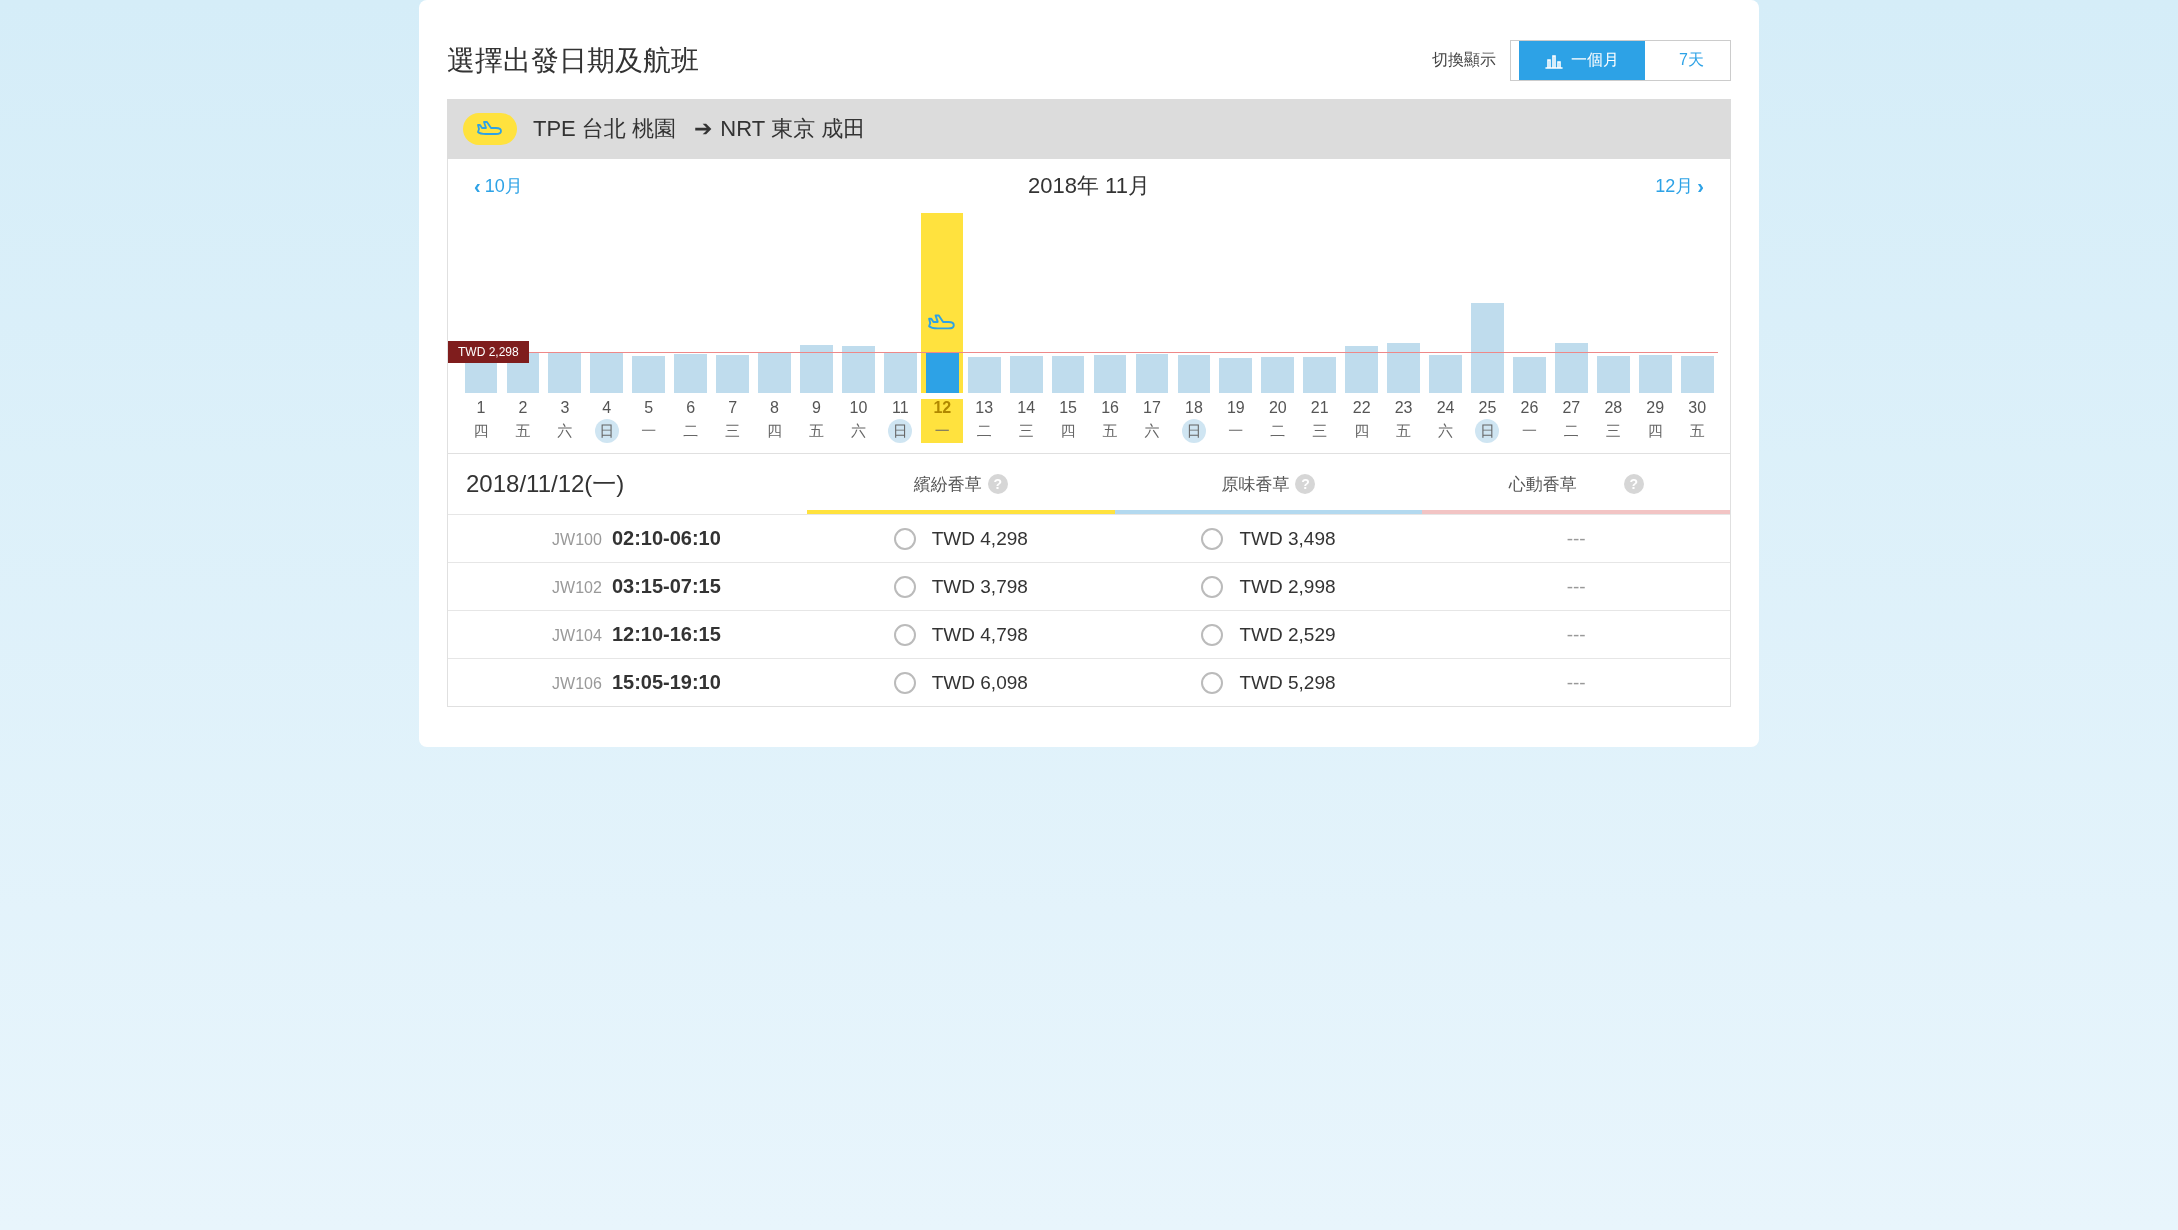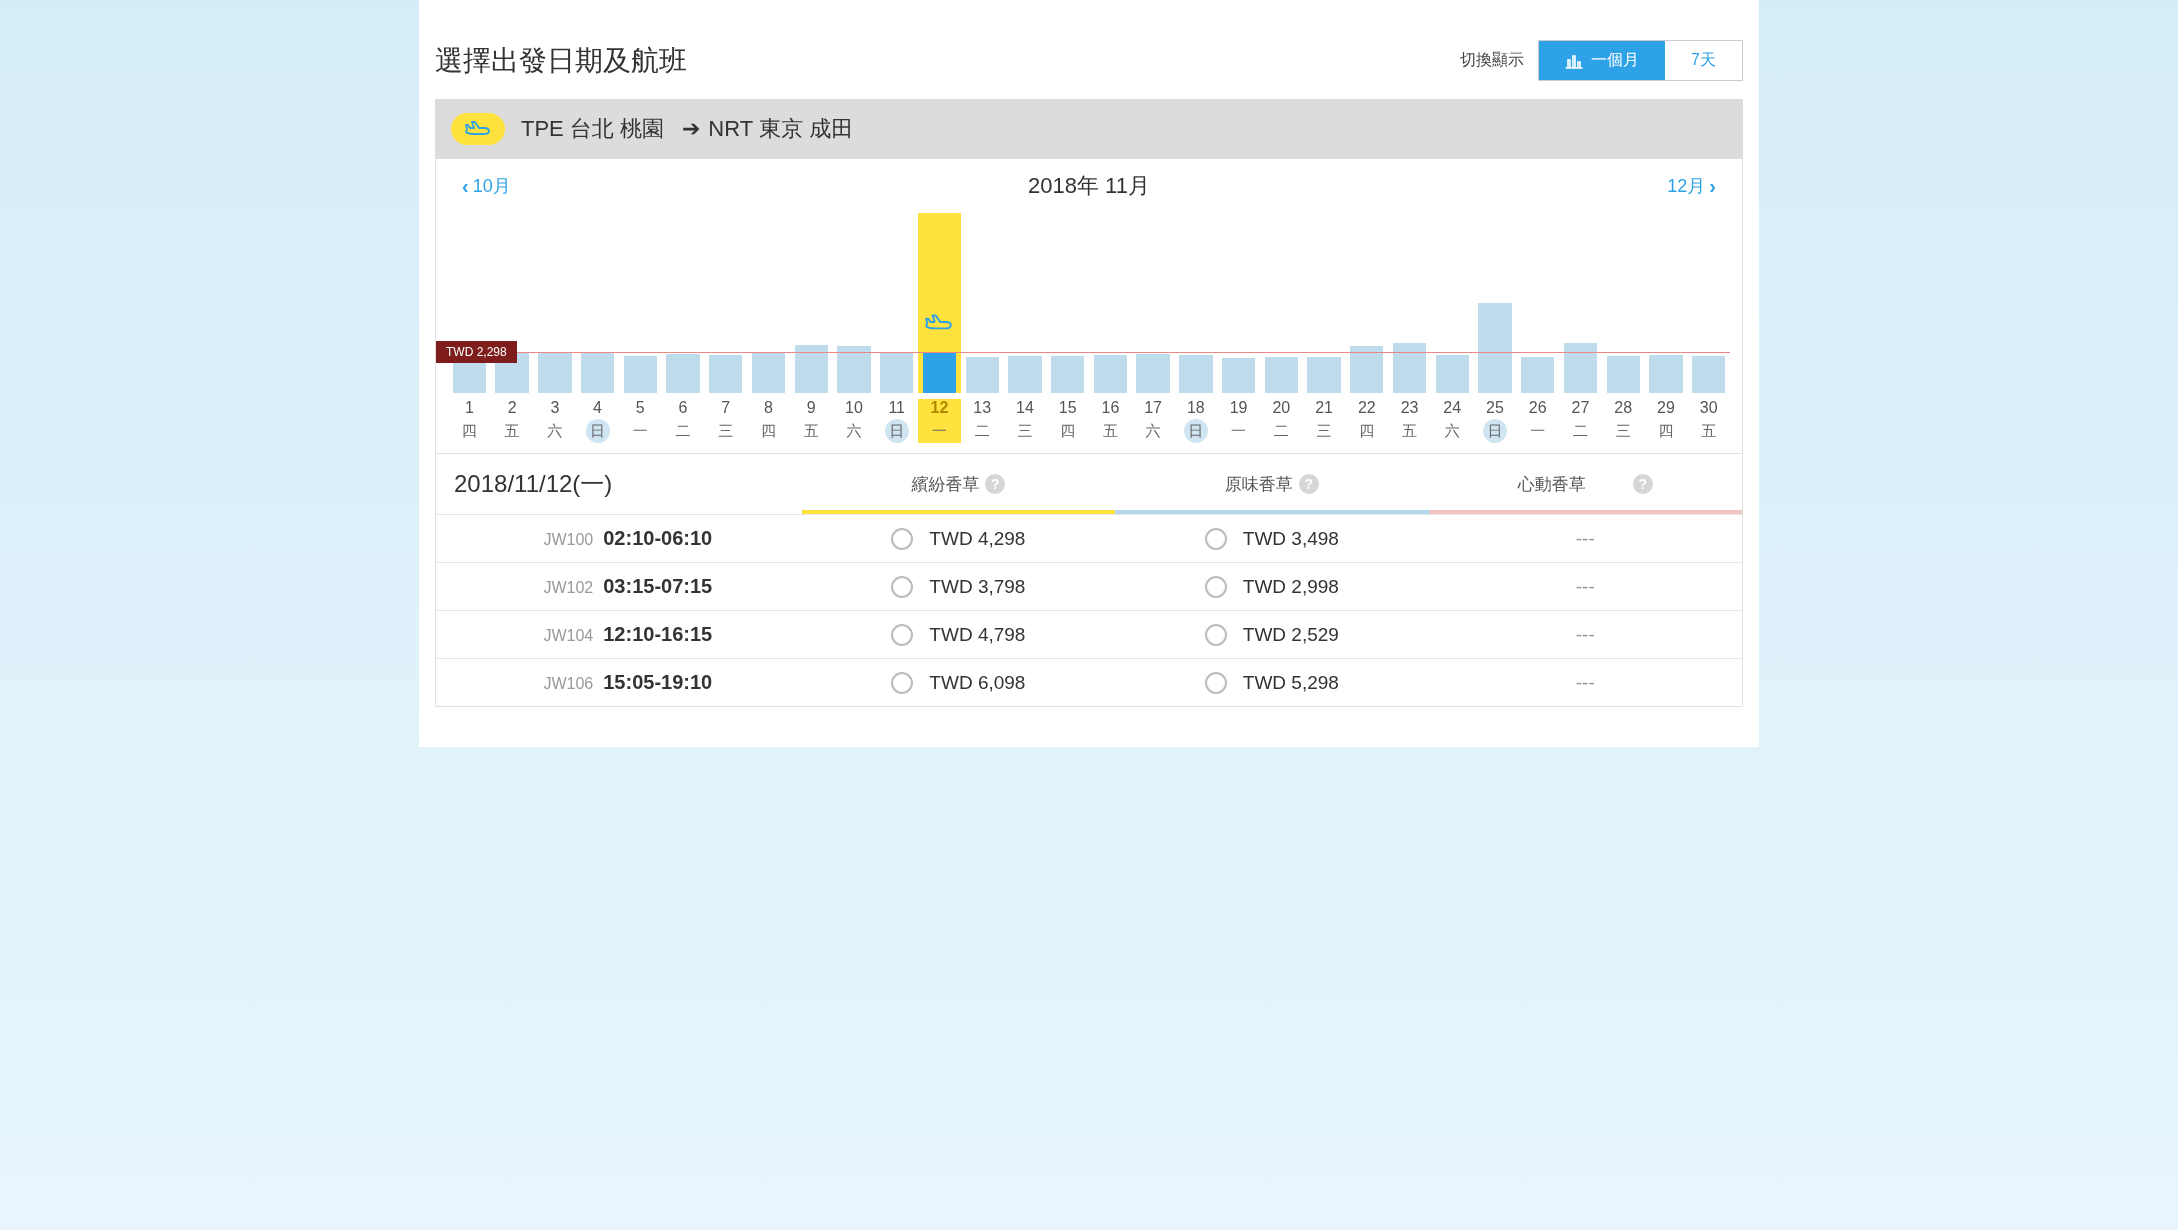--- a/index.html
+++ b/index.html
@@ -6,21 +6,22 @@
 body {
   font-family: -apple-system, "Helvetica Neue", Arial, "PingFang TC", "Microsoft JhengHei", sans-serif;
   background: linear-gradient(to bottom, #d5edf8, #e8f5fc);
   min-height: 100vh;
   padding: 0;
 }
 .outer-wrap {
   background: #fff;
   margin: 0 auto;
   max-width: 1340px;
-  padding: 40px 16px;
+  padding: 40px 28px;
+  border-radius: 8px;
 }
 .header-row {
   display: flex;
   justify-content: space-between;
   align-items: center;
   margin-bottom: 18px;
 }
 .page-title {
   font-size: 28px;
   font-weight: 500;
@@ -40,20 +41,21 @@
   border: 1px solid #ccc;
 }
 .toggle-btn {
   padding: 9px 26px;
   font-size: 16px;
   cursor: pointer;
   background: #fff;
   color: #2da2e6;
   display: flex;
   align-items: center;
+  margin-left: 8px;
 }
 .toggle-btn.active {
   background: #2da2e6;
   color: #fff;
 }
 .toggle-btn .bar-ic {
   display: inline-flex;
   margin-right: 8px;
 }
 .route-header {

